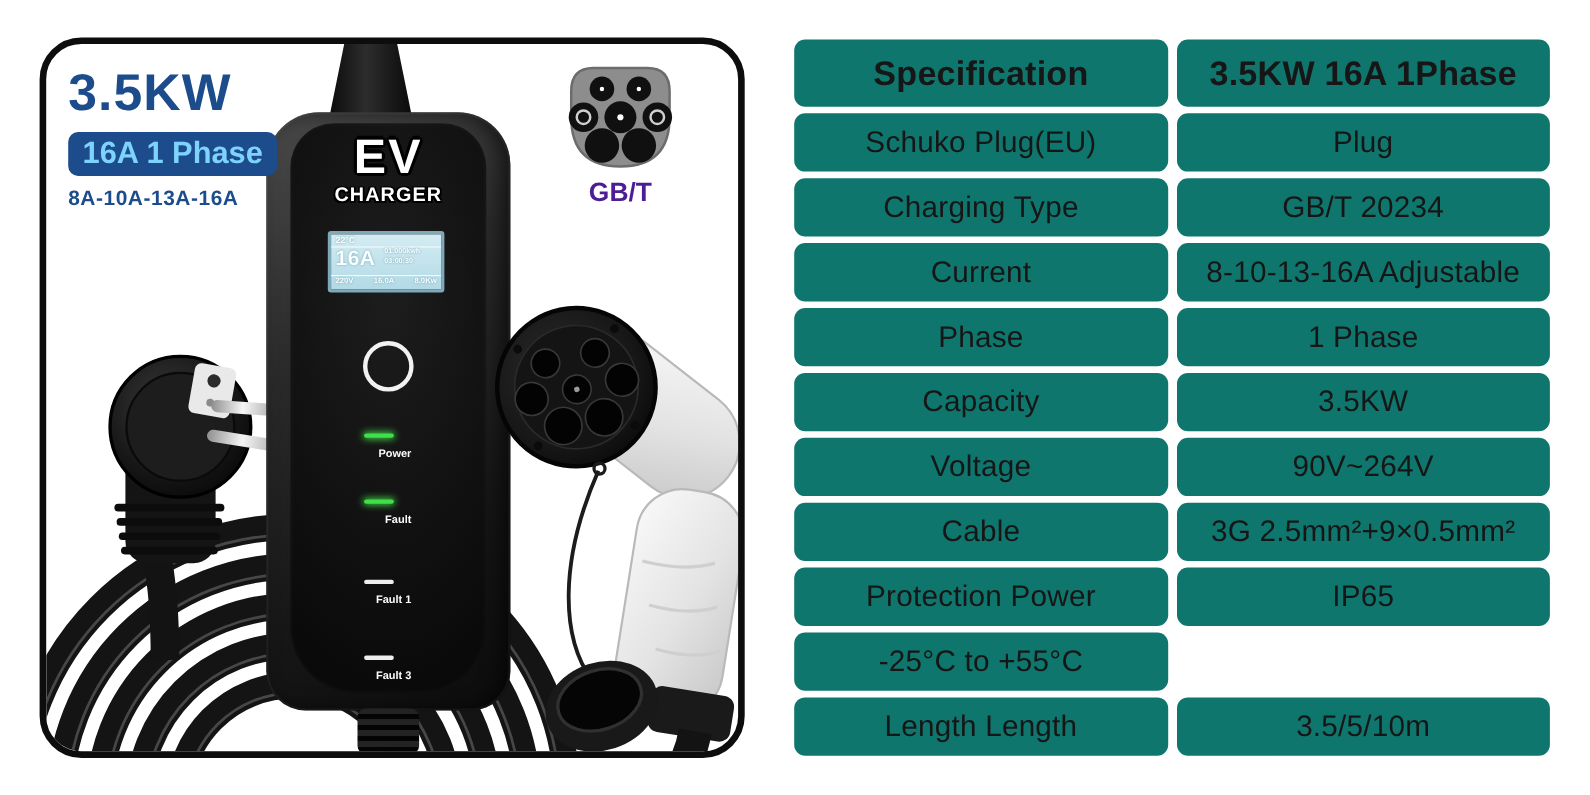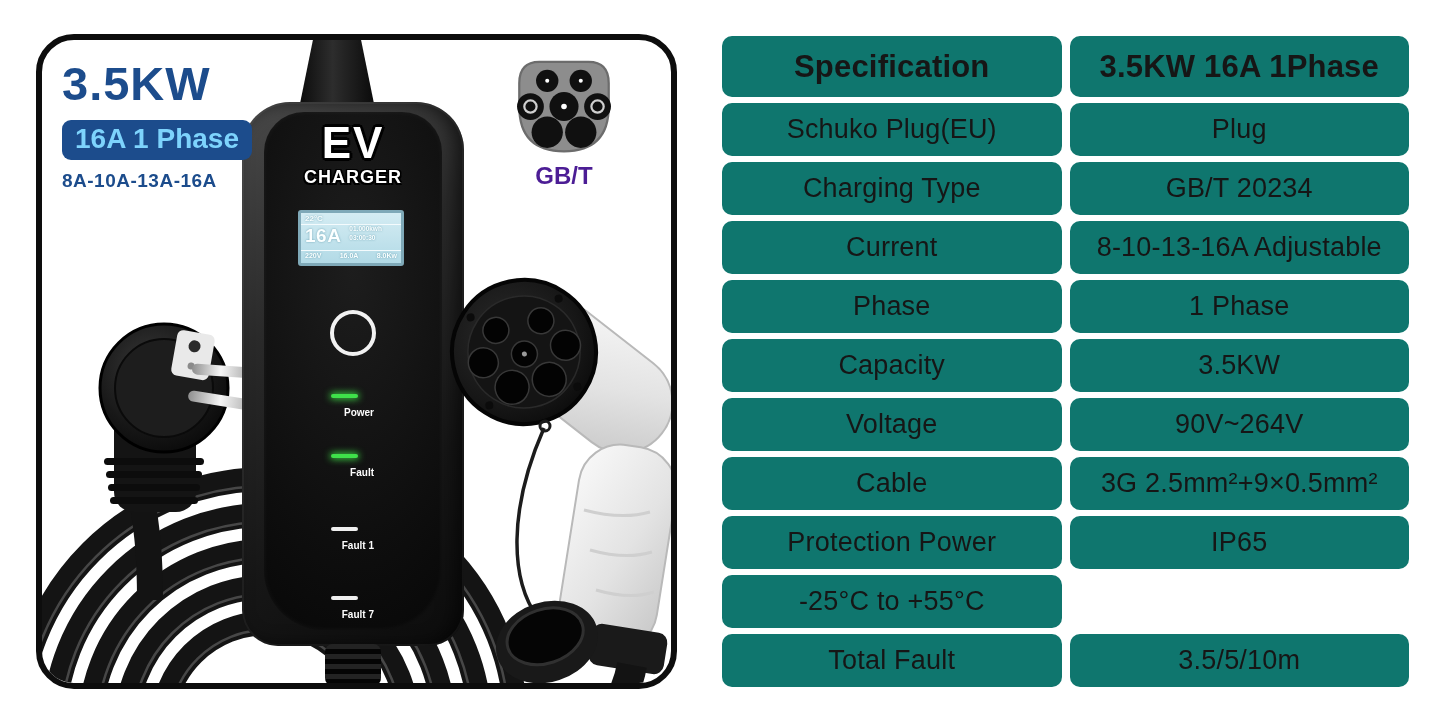--- a/index.html
+++ b/index.html
@@ -201,21 +201,21 @@
       <div id="ind-charge" class="ind on">
         <span class="bar"></span>
         <span class="lbl">Fault</span>
       </div>
       <div id="ind-fault1" class="ind off">
         <span class="bar"></span>
         <span class="lbl">Fault 1</span>
       </div>
       <div id="ind-fault2" class="ind off">
         <span class="bar"></span>
-        <span class="lbl">Fault 7</span>
+        <span class="lbl">Fault 3</span>
       </div>
     </div>
 
     <div id="stub"></div>
 
     <svg id="photo-front" class="svglayer" viewBox="0 0 629 643">
       <defs>
         <linearGradient id="gunGrad" x1="0" y1="0" x2="1" y2="1">
           <stop offset="0%" stop-color="#fafafa"></stop>
             <stop offset="55%" stop-color="#e3e3e3"></stop>
@@ -335,18 +335,18 @@
       <div class="cell">3G 2.5mm²+9×0.5mm²</div>
     </div>
     <div class="trow">
       <div class="cell">Protection Power</div>
       <div class="cell">IP65</div>
     </div>
     <div class="trow">
       <div class="cell">-25°C to +55°C</div>
     </div>
     <div class="trow">
-      <div class="cell">Total Fault</div>
+      <div class="cell">Length Length</div>
       <div class="cell">3.5/5/10m</div>
     </div>
   </div>
 
 </div>
 
 </body></html>

